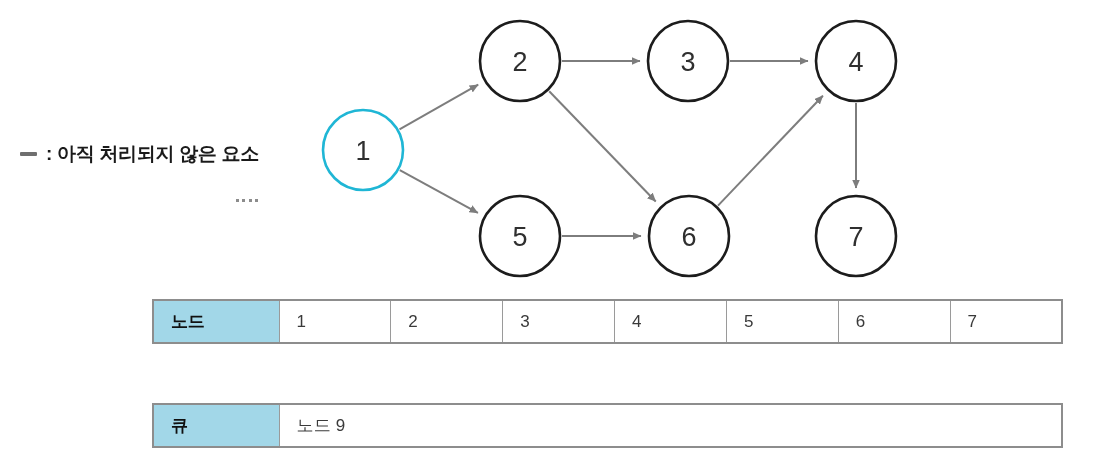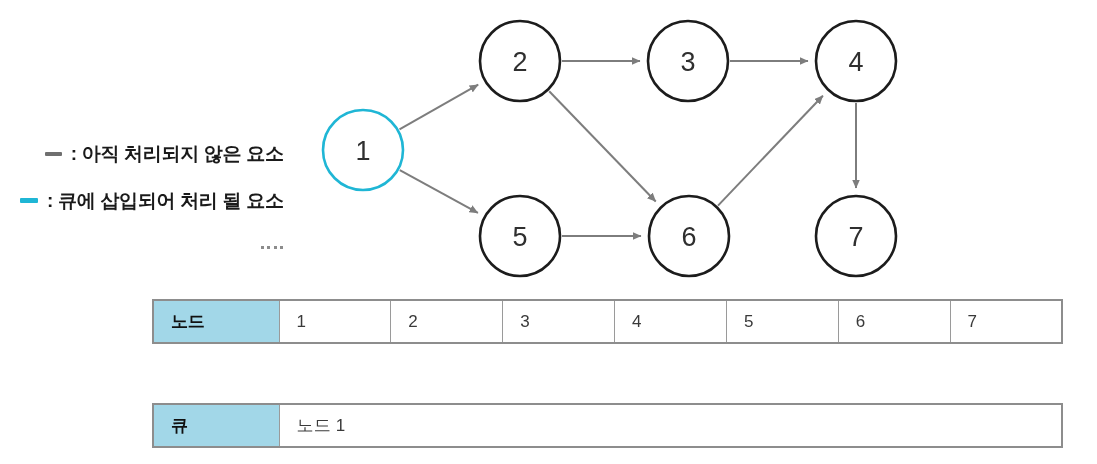--- a/index.html
+++ b/index.html
@@ -83,24 +83,20 @@
         <text x="856" y="237" text-anchor="middle" dominant-baseline="central" class="node-label">7</text>
       </g>
   </svg>
 
   <div class="legend">
     <div class="legend-item">
       <span class="swatch swatch-gray"></span>
       <span class="legend-label">: 아직 처리되지 않은 요소</span>
     </div>
     <div class="legend-item">
-      <span class="swatch swatch-cyan"></span>
-      <span class="legend-label">: 큐에 삽입되어 처리 될 요소</span>
-    </div>
-    <div class="legend-item">
       <span class="swatch swatch-dotted"></span>
     </div>
   </div>
 
   <table id="indegree-table" class="data-table">
     <colgroup>
       <col style="width:126px">
         <col>
         <col>
         <col>
@@ -124,18 +120,18 @@
   </table>
 
   <table id="queue-table" class="data-table">
     <colgroup>
       <col style="width:126px">
         <col>
     </colgroup>
     <tbody>
       <tr>
         <td class="hdr">큐</td>
-        <td>노드 1</td>
+        <td>노드 9</td>
       </tr>
     </tbody>
   </table>
 
 </div>
 
 </body></html>

